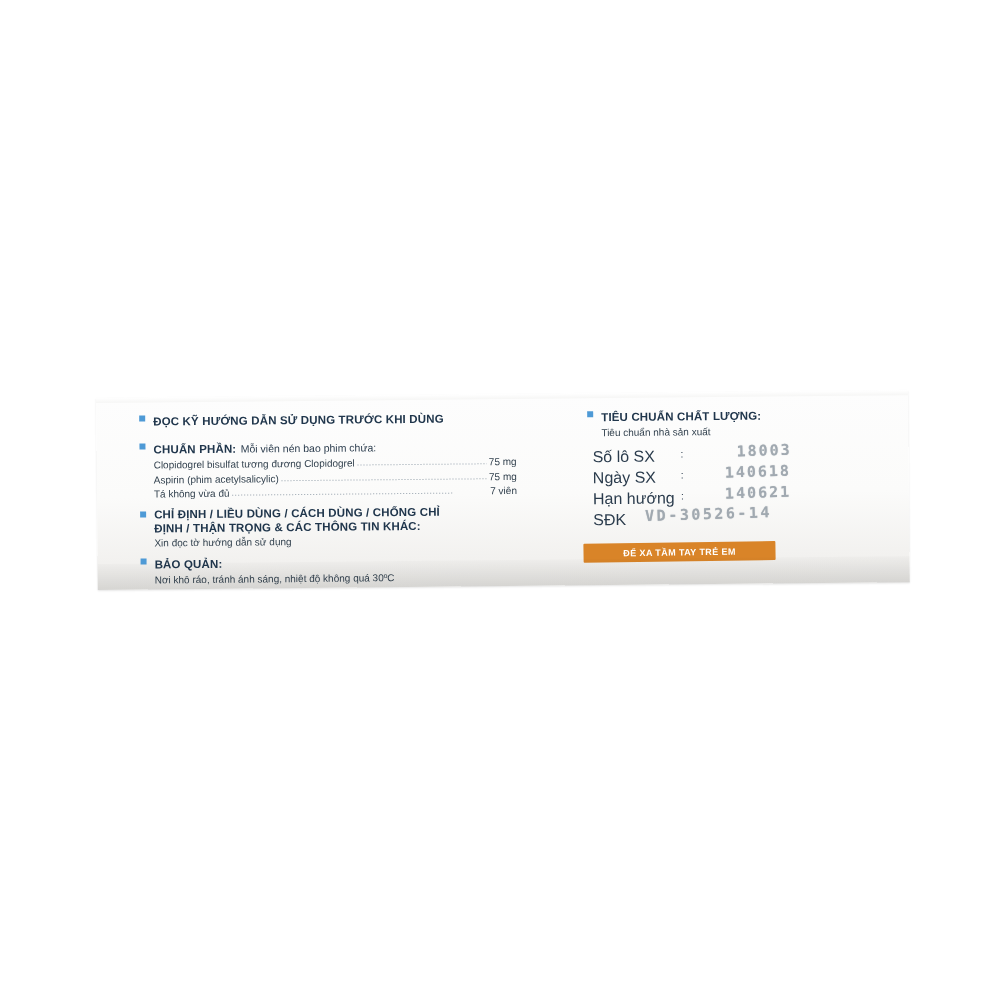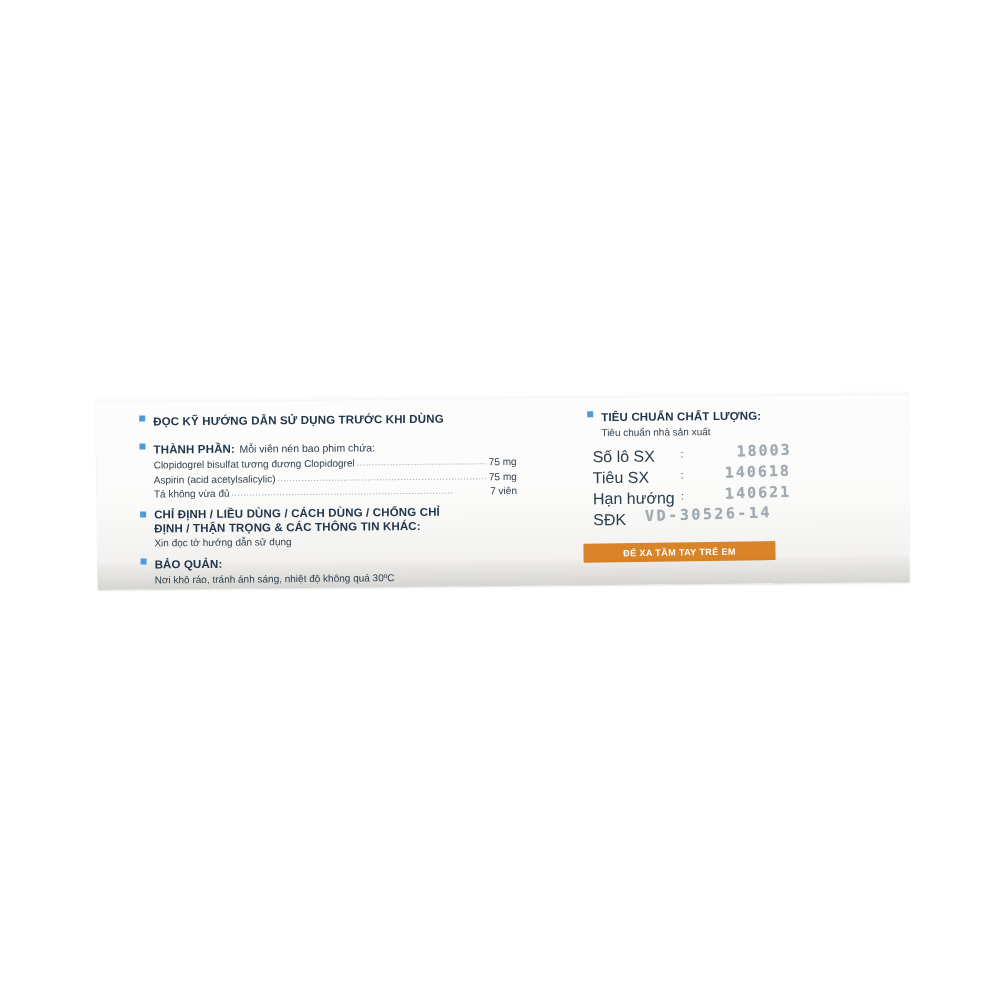--- a/index.html
+++ b/index.html
@@ -210,32 +210,32 @@
 
         <div class="bullet-row">
           <span class="bullet"></span>
           <span class="head">ĐỌC KỸ HƯỚNG DẪN SỬ DỤNG TRƯỚC KHI DÙNG</span>
         </div>
 
         <div class="gap-md"></div>
 
         <div class="bullet-row">
           <span class="bullet"></span>
-          <span class="head">THÀNH PHẦN:</span>
+          <span class="head">CHUẨN PHẦN:</span>
           <span class="sub">Mỗi viên nén bao phim chứa:</span>
         </div>
 
         <div class="body-text">
           <div class="ingredient-line">
             <span class="ing-name">Clopidogrel bisulfat tương đương Clopidogrel</span>
             <span class="ing-dots">..........................................................................</span>
             <span class="ing-val">75 mg</span>
           </div>
           <div class="ingredient-line">
-            <span class="ing-name">Aspirin (acid acetylsalicylic)</span>
+            <span class="ing-name">Aspirin (phim acetylsalicylic)</span>
             <span class="ing-dots">..........................................................................</span>
             <span class="ing-val">75 mg</span>
           </div>
           <div class="ingredient-line">
             <span class="ing-name">Tá không vừa đủ</span>
             <span class="ing-dots">..........................................................................</span>
             <span class="ing-val">7 viên</span>
           </div>
         </div>
 
@@ -267,21 +267,21 @@
 
         <div class="gap-sm"></div>
 
         <div class="field">
           <span class="field-label">Số lô SX</span>
           <span class="field-colon">:</span>
           <span class="stamp stamp-lot">18003</span>
         </div>
 
         <div class="field">
-          <span class="field-label">Tiêu SX</span>
+          <span class="field-label">Ngày SX</span>
           <span class="field-colon">:</span>
           <span class="stamp stamp-mfg">140618</span>
         </div>
 
         <div class="field">
           <span class="field-label">Hạn hướng</span>
           <span class="field-colon">:</span>
           <span class="stamp stamp-exp">140621</span>
         </div>
 

